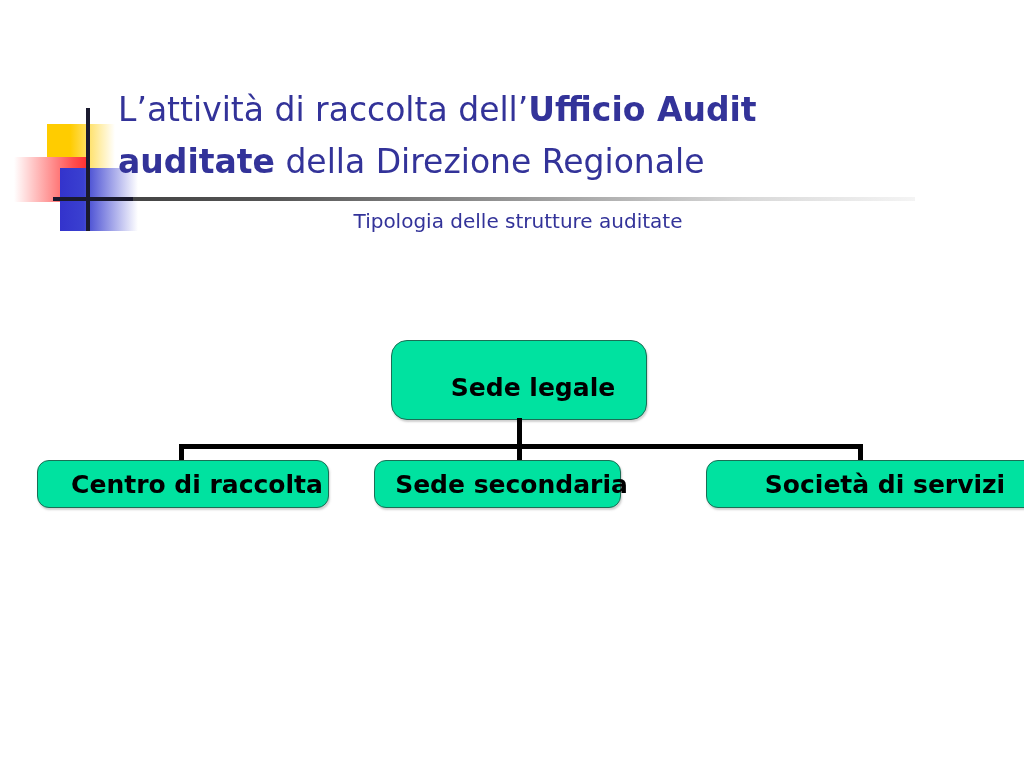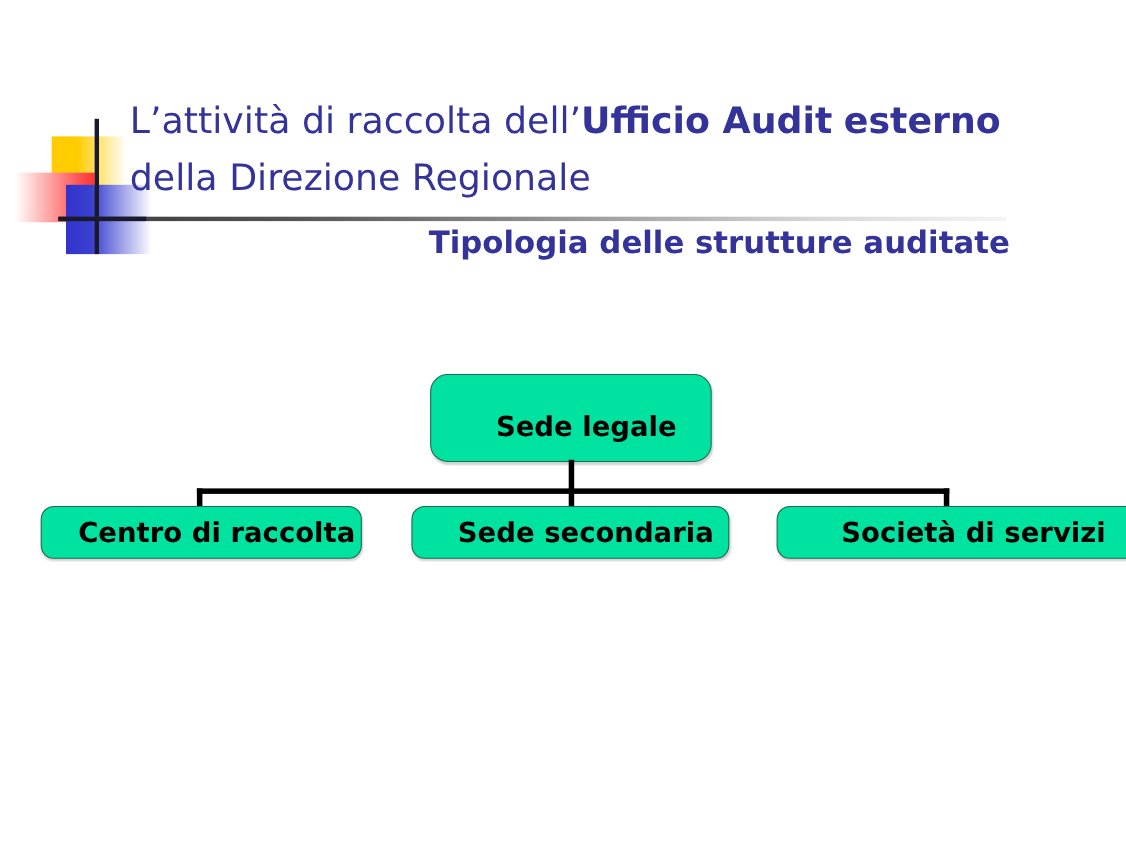--- a/index.html
+++ b/index.html
@@ -95,25 +95,25 @@
   }
   .title b {
     font-weight: bold;
     text-align: right;
   }
   .subtitle {
     position: absolute;
     left: 118px;
     top: 201px;
     width: 800px;
-    text-align: right;
+    text-align: center;
     color: #333399;
-    font-size: 28px;
+    font-size: 20px;
     line-height: 40px;
-    font-weight: bold;
+    font-weight: normal;
   }
 
   
   .chart {
     position: absolute;
     left: 0;
     top: 0;
     width: 1024px;
     height: 768px;
   }
@@ -141,21 +141,21 @@
     border-radius: 16px;
     align-items: flex-end;
     padding-bottom: 17px;
   }
   .node-child {
     top: 460px;
     height: 48px;
     border-radius: 12px;
   }
   .node-c1 { left: 37px;  width: 292px; }
-  .node-c2 { left: 374px; width: 289px; }
+  .node-c2 { left: 374px; width: 247px; }
   .node-c3 { left: 706px; width: 330px; }
 
   .conn {
     position: absolute;
     background: #000000;
   }
   .conn-stem   { left: 517px; top: 418px; width: 5px;   height: 30px; }
   .conn-bus    { left: 179px; top: 444px; width: 684px; height: 5px;  }
   .conn-drop-l { left: 179px; top: 444px; width: 5px;   height: 18px; }
   .conn-drop-m { left: 517px; top: 444px; width: 5px;   height: 18px; }
@@ -168,21 +168,21 @@
 
   <div class="logo-mark"></div>
   <div class="sq sq-yellow"></div>
   <div class="sq sq-red"></div>
   <div class="sq sq-blue"></div>
   <div class="sq line-v"></div>
 
   <div class="header-rule"></div>
   <div class="sq line-h-short"></div>
 
-  <div class="title"><span>L’attività di raccolta dell’</span><b>Ufficio Audit</b> <b>esterno</b><span> della Direzione Regionale</span></div>
+  <div class="title"><span>L’attività di raccolta dell’</span><b>Ufficio Audit</b> <b>auditate</b><span> della Direzione Regionale</span></div>
 
   <div class="subtitle">Tipologia delle strutture auditate</div>
 
   <div class="chart">
 
     <div class="node node-root">
       <span>Sede legale</span>
     </div>
 
     <div class="conn conn-stem"></div>

